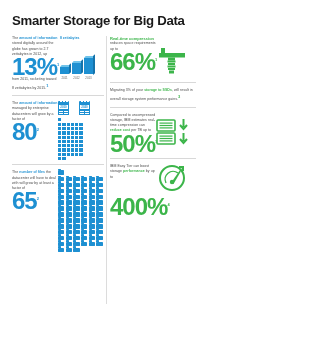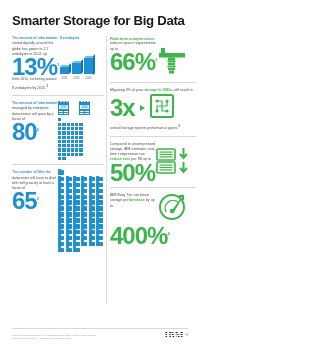--- a/index.html
+++ b/index.html
@@ -326,35 +326,20 @@
             <rect x="3" y="4" width="4" height="5" fill="#3CB54A"></rect>
           </svg>
         </div>
       </div>
     </div>
 
     <div class="sep"></div>
 
     <div class="block">
       <div class="txt"><span>Migrating 3% of your </span><span class="hl-g">storage to SSDs</span><span>, will result in</span></div>
-      <div class="row" style="align-items:center;margin-top:1px;">
-        <div class="big-g" style="width:30px;">3x</div>
-        <div class="arrow"></div>
-        <div class="icon" style="margin-left:5px;">
-          <svg width="24" height="24" viewBox="0 0 24 24" aria-hidden="true">
-            <rect x="1" y="1" width="22" height="22" rx="1.5" fill="none" stroke="#3CB54A" stroke-width="2"></rect>
-            <circle cx="7" cy="7" r="1.6" fill="#3CB54A"></circle>
-            <circle cx="17" cy="7" r="1.6" fill="#3CB54A"></circle>
-            <circle cx="7" cy="17" r="1.6" fill="#3CB54A"></circle>
-            <circle cx="17" cy="17" r="1.6" fill="#3CB54A"></circle>
-            <path d="M7 7 L12 7 L12 17 L17 17" fill="none" stroke="#3CB54A" stroke-width="1.2"></path>
-            <path d="M7 17 L7 12 L17 12 L17 7" fill="none" stroke="#3CB54A" stroke-width="1.2"></path>
-          </svg>
-        </div>
-      </div>
       <div class="txt" style="margin-top:1px;"><span>overall storage system performance gains.</span><span class="sup hl-g">3</span></div>
     </div>
 
     <div class="sep"></div>
 
     <div class="block">
       <div class="row">
         <div style="width:46px;">
           <div class="txt"><span>Compared to uncompressed storage, IBM estimates real-time compression can </span><span class="hl-g">reduce cost</span><span> per TB up to</span></div>
           <div class="big-g"><span>50%</span><span class="sup">1</span></div>
@@ -395,22 +380,14 @@
             <circle cx="14" cy="18" r="2.2" fill="#3CB54A"></circle>
             <path d="M21 3 L25 3 L25 7" fill="none" stroke="#3CB54A" stroke-width="2"></path>
           </svg>
         </div>
       </div>
       <div class="big-g" style="margin-top:1px;"><span>400%</span><span class="sup">4</span></div>
     </div>
 
   </div>
 
-  <div class="footer">
-    <div class="fline"></div>
-    <div class="fnotes">1. IBM Real-time Compression. 2. IDC Digital Universe Study, 2012. 3. IBM Technology performance benchmark. 4. IBM Easy Tier performance data.</div>
-    <div class="ibm">
-      <span class="wm">IBM</span>
-      <span class="reg">®</span>
-    </div>
-  </div>
 
 </div>
 
 </body></html>

